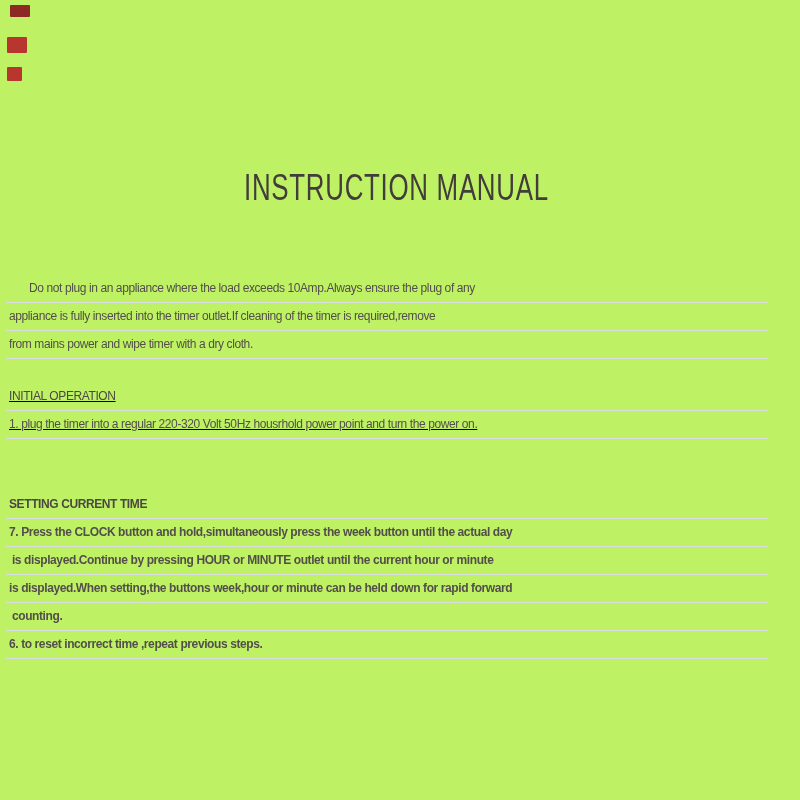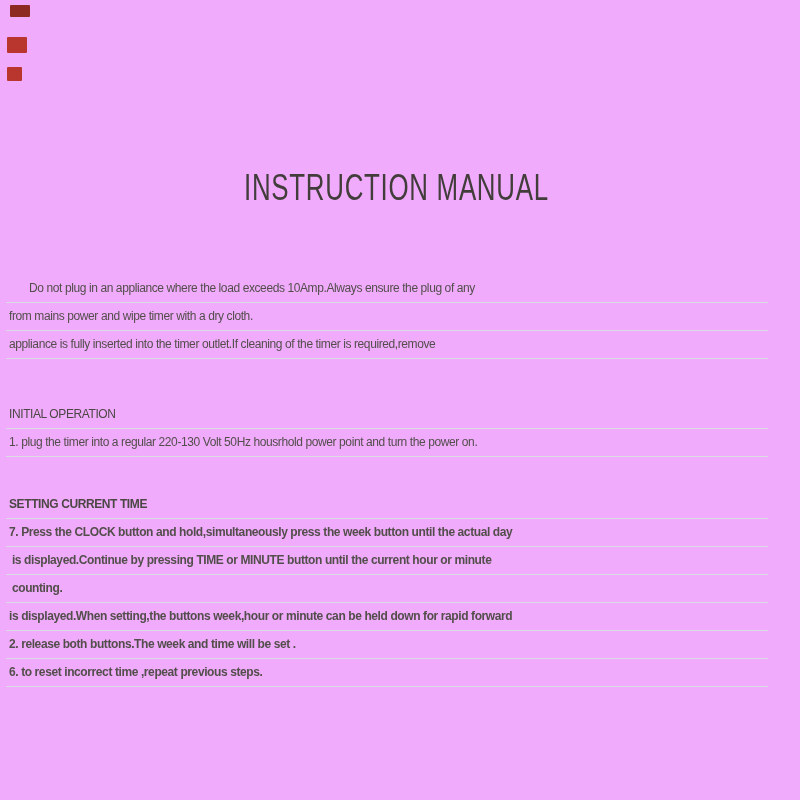--- a/index.html
+++ b/index.html
@@ -3,21 +3,21 @@
 <meta charset="utf-8">
 <style>
   html, body {
     margin: 0;
     padding: 0;
   }
   .page {
     position: relative;
     width: 800px;
     height: 800px;
-    background: #f0abfc;
+    background: #bef264;
     overflow: hidden;
     font-family: "Liberation Sans", "DejaVu Sans", sans-serif;
   }
 
   
   .mark {
     position: absolute;
     display: block;
     border-radius: 1px;
   }
@@ -60,50 +60,49 @@
     letter-spacing: -0.4px;
     color: #534e4b;
     border-bottom: 1px solid #d9dde1;
     white-space: pre;
     overflow: visible;
   }
   .line.indent { text-indent: 20px; }
   .line.heading { color: #4c4744; }
 
   .block.intro        { top: 275px; }
-  .block.initial-op   { top: 401px; }
+  .block.initial-op   { top: 383px; text-decoration: underline; }
   .block.setting-time { top: 491px; font-weight: bold; }
 </style>
 </head>
 <body>
 
 <div class="page">
 
   <span class="mark mark-1"></span>
   <span class="mark mark-2"></span>
   <span class="mark mark-3"></span>
 
   <div class="title-wrap">
     <h1 class="title">INSTRUCTION MANUAL</h1>
   </div>
 
   <section class="block intro">
     <p class="line indent">Do not plug in an appliance where the load exceeds 10Amp.Always ensure the plug of any</p>
+    <p class="line">appliance is fully inserted into the timer outlet.If cleaning of the timer is required,remove</p>
     <p class="line">from mains power and wipe timer with a dry cloth.</p>
-    <p class="line">appliance is fully inserted into the timer outlet.If cleaning of the timer is required,remove</p>
   </section>
 
   <section class="block initial-op">
     <p class="line heading">INITIAL OPERATION</p>
-    <p class="line">1. plug the timer into a regular 220-130 Volt 50Hz housrhold power point and turn the power on.</p>
+    <p class="line">1. plug the timer into a regular 220-320 Volt 50Hz housrhold power point and turn the power on.</p>
   </section>
 
   <section class="block setting-time">
     <p class="line heading">SETTING CURRENT TIME</p>
     <p class="line">7. Press the CLOCK button and hold,simultaneously press the week button until the actual day</p>
-    <p class="line"> is displayed.Continue by pressing TIME or MINUTE button until the current hour or minute</p>
+    <p class="line"> is displayed.Continue by pressing HOUR or MINUTE outlet until the current hour or minute</p>
+    <p class="line">is displayed.When setting,the buttons week,hour or minute can be held down for rapid forward</p>
     <p class="line"> counting.</p>
-    <p class="line">is displayed.When setting,the buttons week,hour or minute can be held down for rapid forward</p>
-    <p class="line">2. release both buttons.The week and time will be set .</p>
     <p class="line">6. to reset incorrect time ,repeat previous steps.</p>
   </section>
 
 </div>
 
 </body></html>

